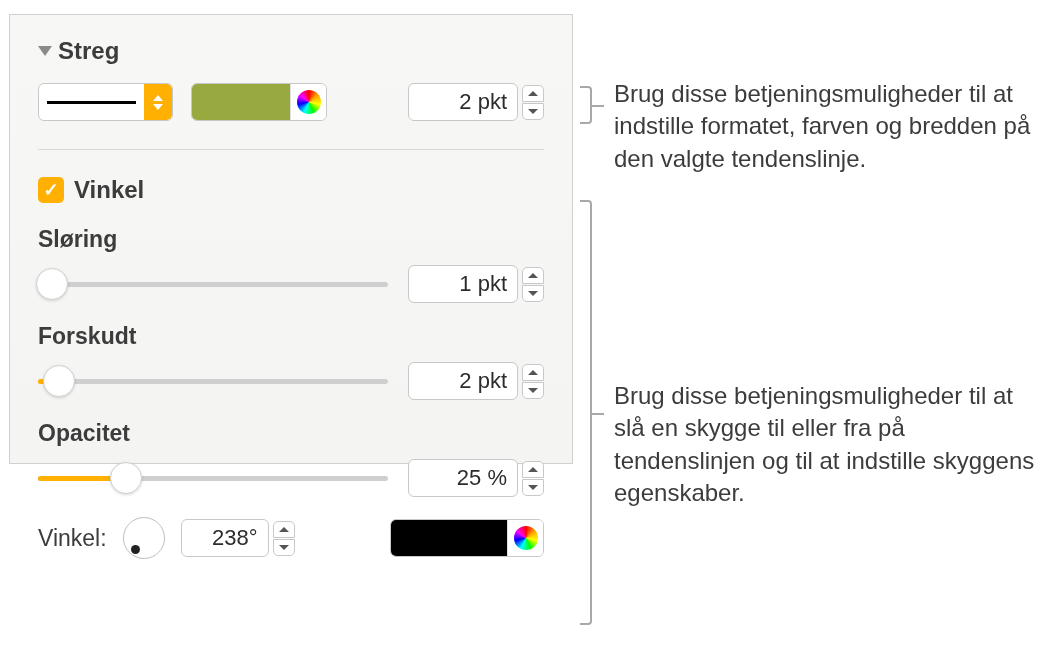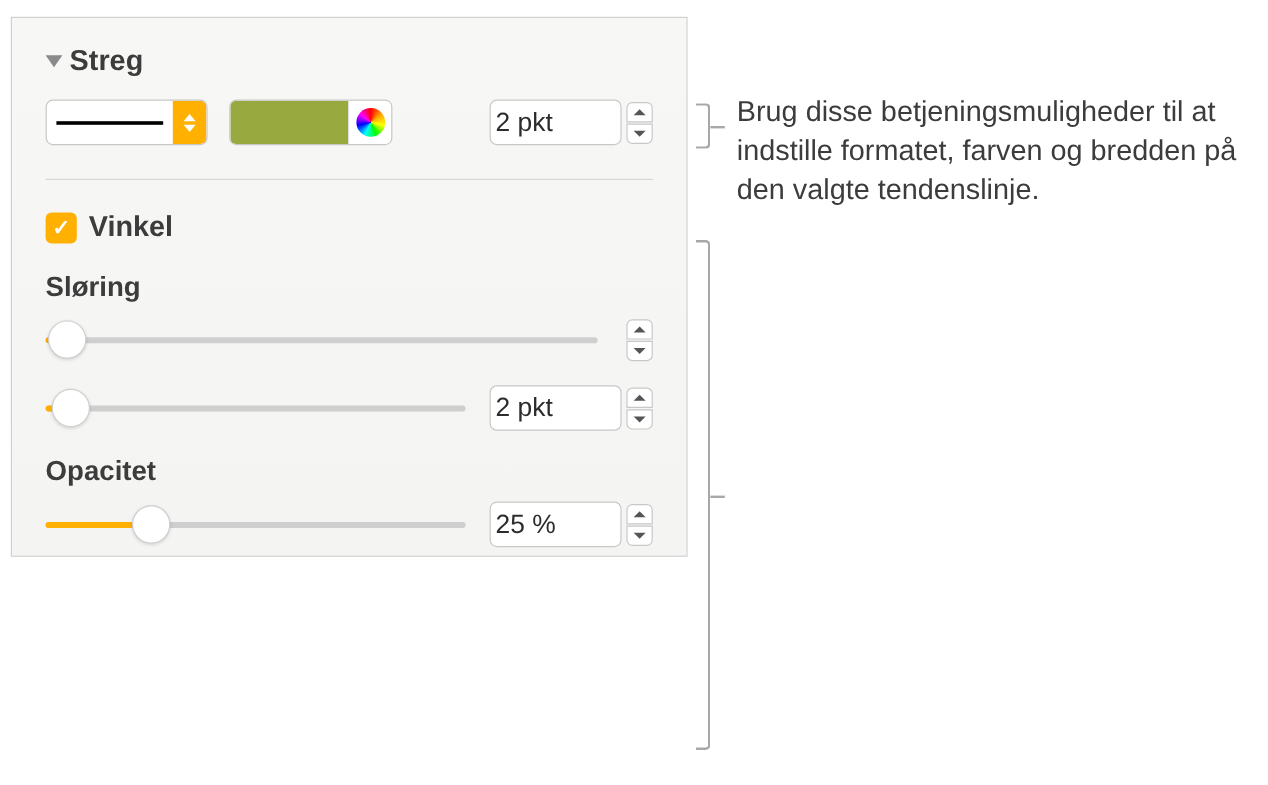--- a/index.html
+++ b/index.html
@@ -123,20 +123,21 @@
   align-items: center;
   margin-left: auto;
 }
 .num-input {
   border: 1px solid #c8c8c8;
   border-radius: 6px;
   background: #fff;
   height: 38px;
   width: 110px;
   font-size: 22px;
+  text-align: right;
   padding: 0 10px 0 4px;
   color: #2c2c2c;
 }
 .num-input.small { width: 88px; }
 .stepper {
   display: flex;
   flex-direction: column;
   margin-left: 4px;
   gap: 1px;
 }
@@ -344,33 +345,35 @@
 
   <div class="ctrl-block">
     <div class="ctrl-label">Sløring</div>
     <div class="slider-row">
       <div class="slider">
         <div class="track"></div>
         <div class="track-fill" style="width:2%"></div>
         <div class="thumb" style="left:4%"></div>
       </div>
       <div class="stepper-field">
+        <input class="num-input" value="1 pkt" style="">
         <div class="stepper">
           <button>
               <span class="tri-up"></span>
             </button>
           <button>
               <span class="tri-down"></span>
             </button>
         </div>
       </div>
     </div>
   </div>
 
   <div class="ctrl-block">
+    <div class="ctrl-label">Forskudt</div>
     <div class="slider-row">
       <div class="slider">
         <div class="track"></div>
         <div class="track-fill" style="width:4%"></div>
         <div class="thumb" style="left:6%"></div>
       </div>
       <div class="stepper-field">
         <input class="num-input" value="2 pkt" style="">
         <div class="stepper">
           <button>
@@ -399,25 +402,49 @@
               <span class="tri-up"></span>
             </button>
           <button>
               <span class="tri-down"></span>
             </button>
         </div>
       </div>
     </div>
   </div>
 
+  <div class="angle-row">
+    <span class="angle-label">Vinkel:</span>
+    <div class="angle-knob">
+      <div class="angle-dot"></div>
+    </div>
+    <div class="stepper-field" style="margin-left:0">
+      <input class="num-input small" value="238°" style="">
+      <div class="stepper">
+        <button>
+            <span class="tri-up"></span>
+          </button>
+        <button>
+            <span class="tri-down"></span>
+          </button>
+      </div>
+    </div>
+    <div class="color-well-group" style="margin-left:auto">
+      <div class="color-well black"></div>
+      <div class="color-picker-btn">
+        <div class="color-wheel"></div>
+      </div>
+    </div>
+  </div>
 
 </div>
 
 <div class="callouts">
   <div class="bracket" style="top:86px; height:38px;">
     <div class="tick"></div>
   </div>
   <div class="callout-text" style="top:78px; left:34px;">Brug disse betjeningsmuligheder til at indstille formatet, farven og bredden på den valgte tendenslinje.</div>
 
   <div class="bracket" style="top:200px; height:425px;">
     <div class="tick"></div>
   </div>
+  <div class="callout-text" style="top:380px; left:34px;">Brug disse betjeningsmuligheder til at slå en skygge til eller fra på tendenslinjen og til at indstille skyggens egenskaber.</div>
 </div>
 
 </body></html>

